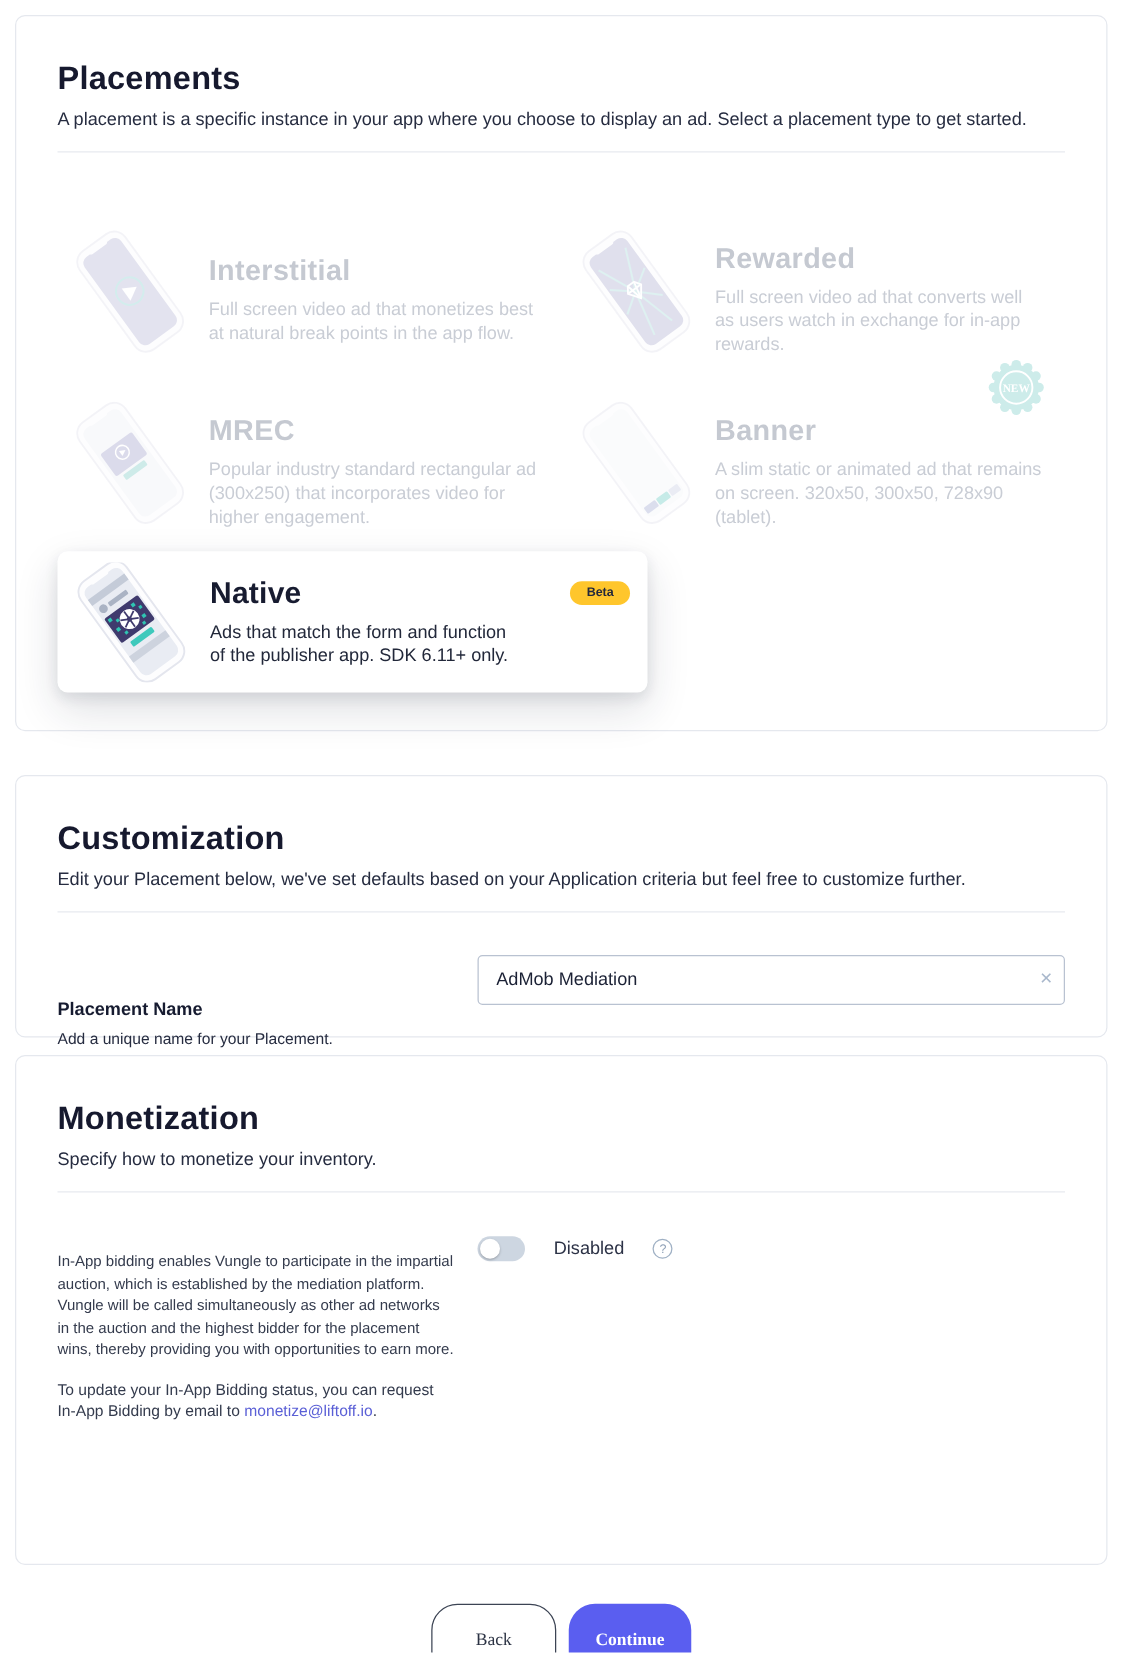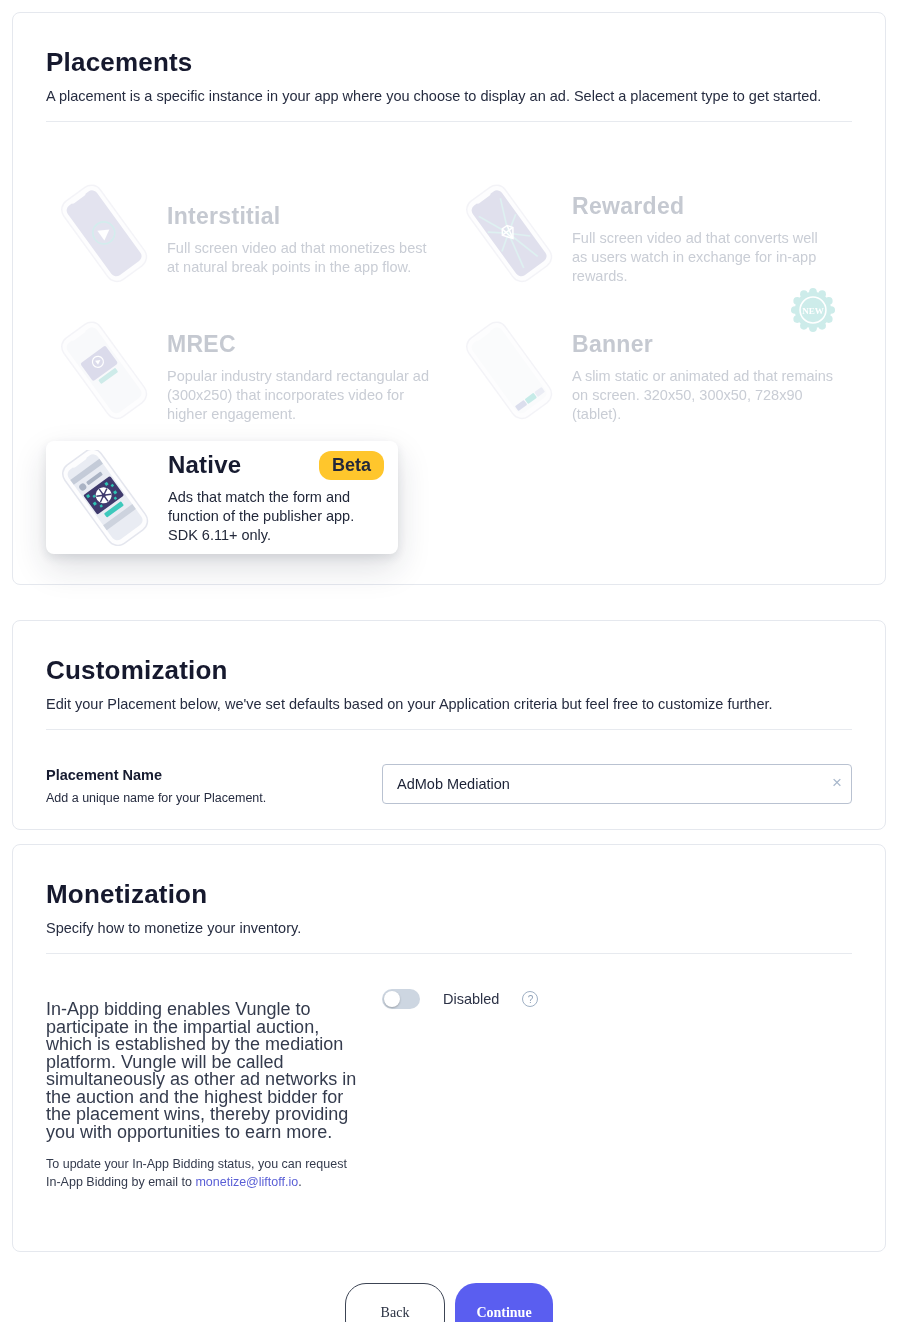--- a/index.html
+++ b/index.html
@@ -68,45 +68,45 @@
     top: -14px;
     right: 16px;
     width: 46px;
     height: 46px;
   }
   .ptype-banner { position: relative; }
 
   
   .ptype-native {
     grid-column: 1;
-    width: 352px;
+    width: 472px;
     height: 113px;
     background: #fff;
     border-radius: 8px;
     box-shadow: 0 4px 10px rgba(30,35,60,0.10), 0 14px 34px rgba(30,35,60,0.14);
     padding: 10px 14px 10px 1px;
     align-items: center;
     gap: 6px;
   }
   .ptype-native .ptext { margin-top: 0; flex: 1; }
   .native-title-row { display: flex; align-items: center; justify-content: space-between; }
   .ptype-native .ptitle { color: #171b30; font-size: 24px; letter-spacing: 0.2px; }
   .ptype-native .pdesc { color: #22283a; margin-top: 8px; max-width: 252px; }
   .beta-badge {
     background: #ffc62c;
     color: #23283b;
-    font-size: 18px;
+    font-size: 10px;
     font-weight: 700;
     padding: 4px 13px;
     border-radius: 12px;
   }
 
   
   .form-row { margin-top: 34px; display: flex; align-items: flex-start; }
-  .form-left { width: 336px; flex-shrink: 0; padding-top: 3px; }
+  .form-left { width: 336px; flex-shrink: 0; padding-top: 3px; margin-top: 33px; }
   .field-label { font-size: 14.5px; font-weight: 700; color: #161b30; }
   .field-helper { margin-top: 8px; font-size: 12.5px; color: #262c40; }
   .input-wrap { position: relative; flex: 1; }
   .text-input {
     width: 100%;
     height: 40px;
     border: 1px solid #b9c2d1;
     border-radius: 4px;
     padding: 0 34px 0 14px;
     font-size: 14.5px;
@@ -122,21 +122,21 @@
     font-size: 17px;
     color: #a9b8cc;
     background: none;
     border: none;
     cursor: pointer;
     line-height: 20px;
   }
 
   
   .mon-left { width: 336px; flex-shrink: 0; }
-  .mon-desc { margin-top: 13px; font-size: 18px; line-height: 17.5px; color: #343b4d; max-width: 318px; }
+  .mon-desc { margin-top: 13px; font-size: 12px; line-height: 17.5px; color: #343b4d; max-width: 318px; }
   .mon-note { margin-top: 15px; font-size: 12.5px; line-height: 17.5px; color: #343b4d; max-width: 318px; }
   .email-link { color: #5a5fd6; text-decoration: none; }
   .toggle-row { display: flex; align-items: center; gap: 23px; padding-top: 1px; }
   .toggle {
     width: 38px; height: 20px;
     background: #cdd6e1;
     border-radius: 10px;
     position: relative;
     cursor: pointer;
   }

